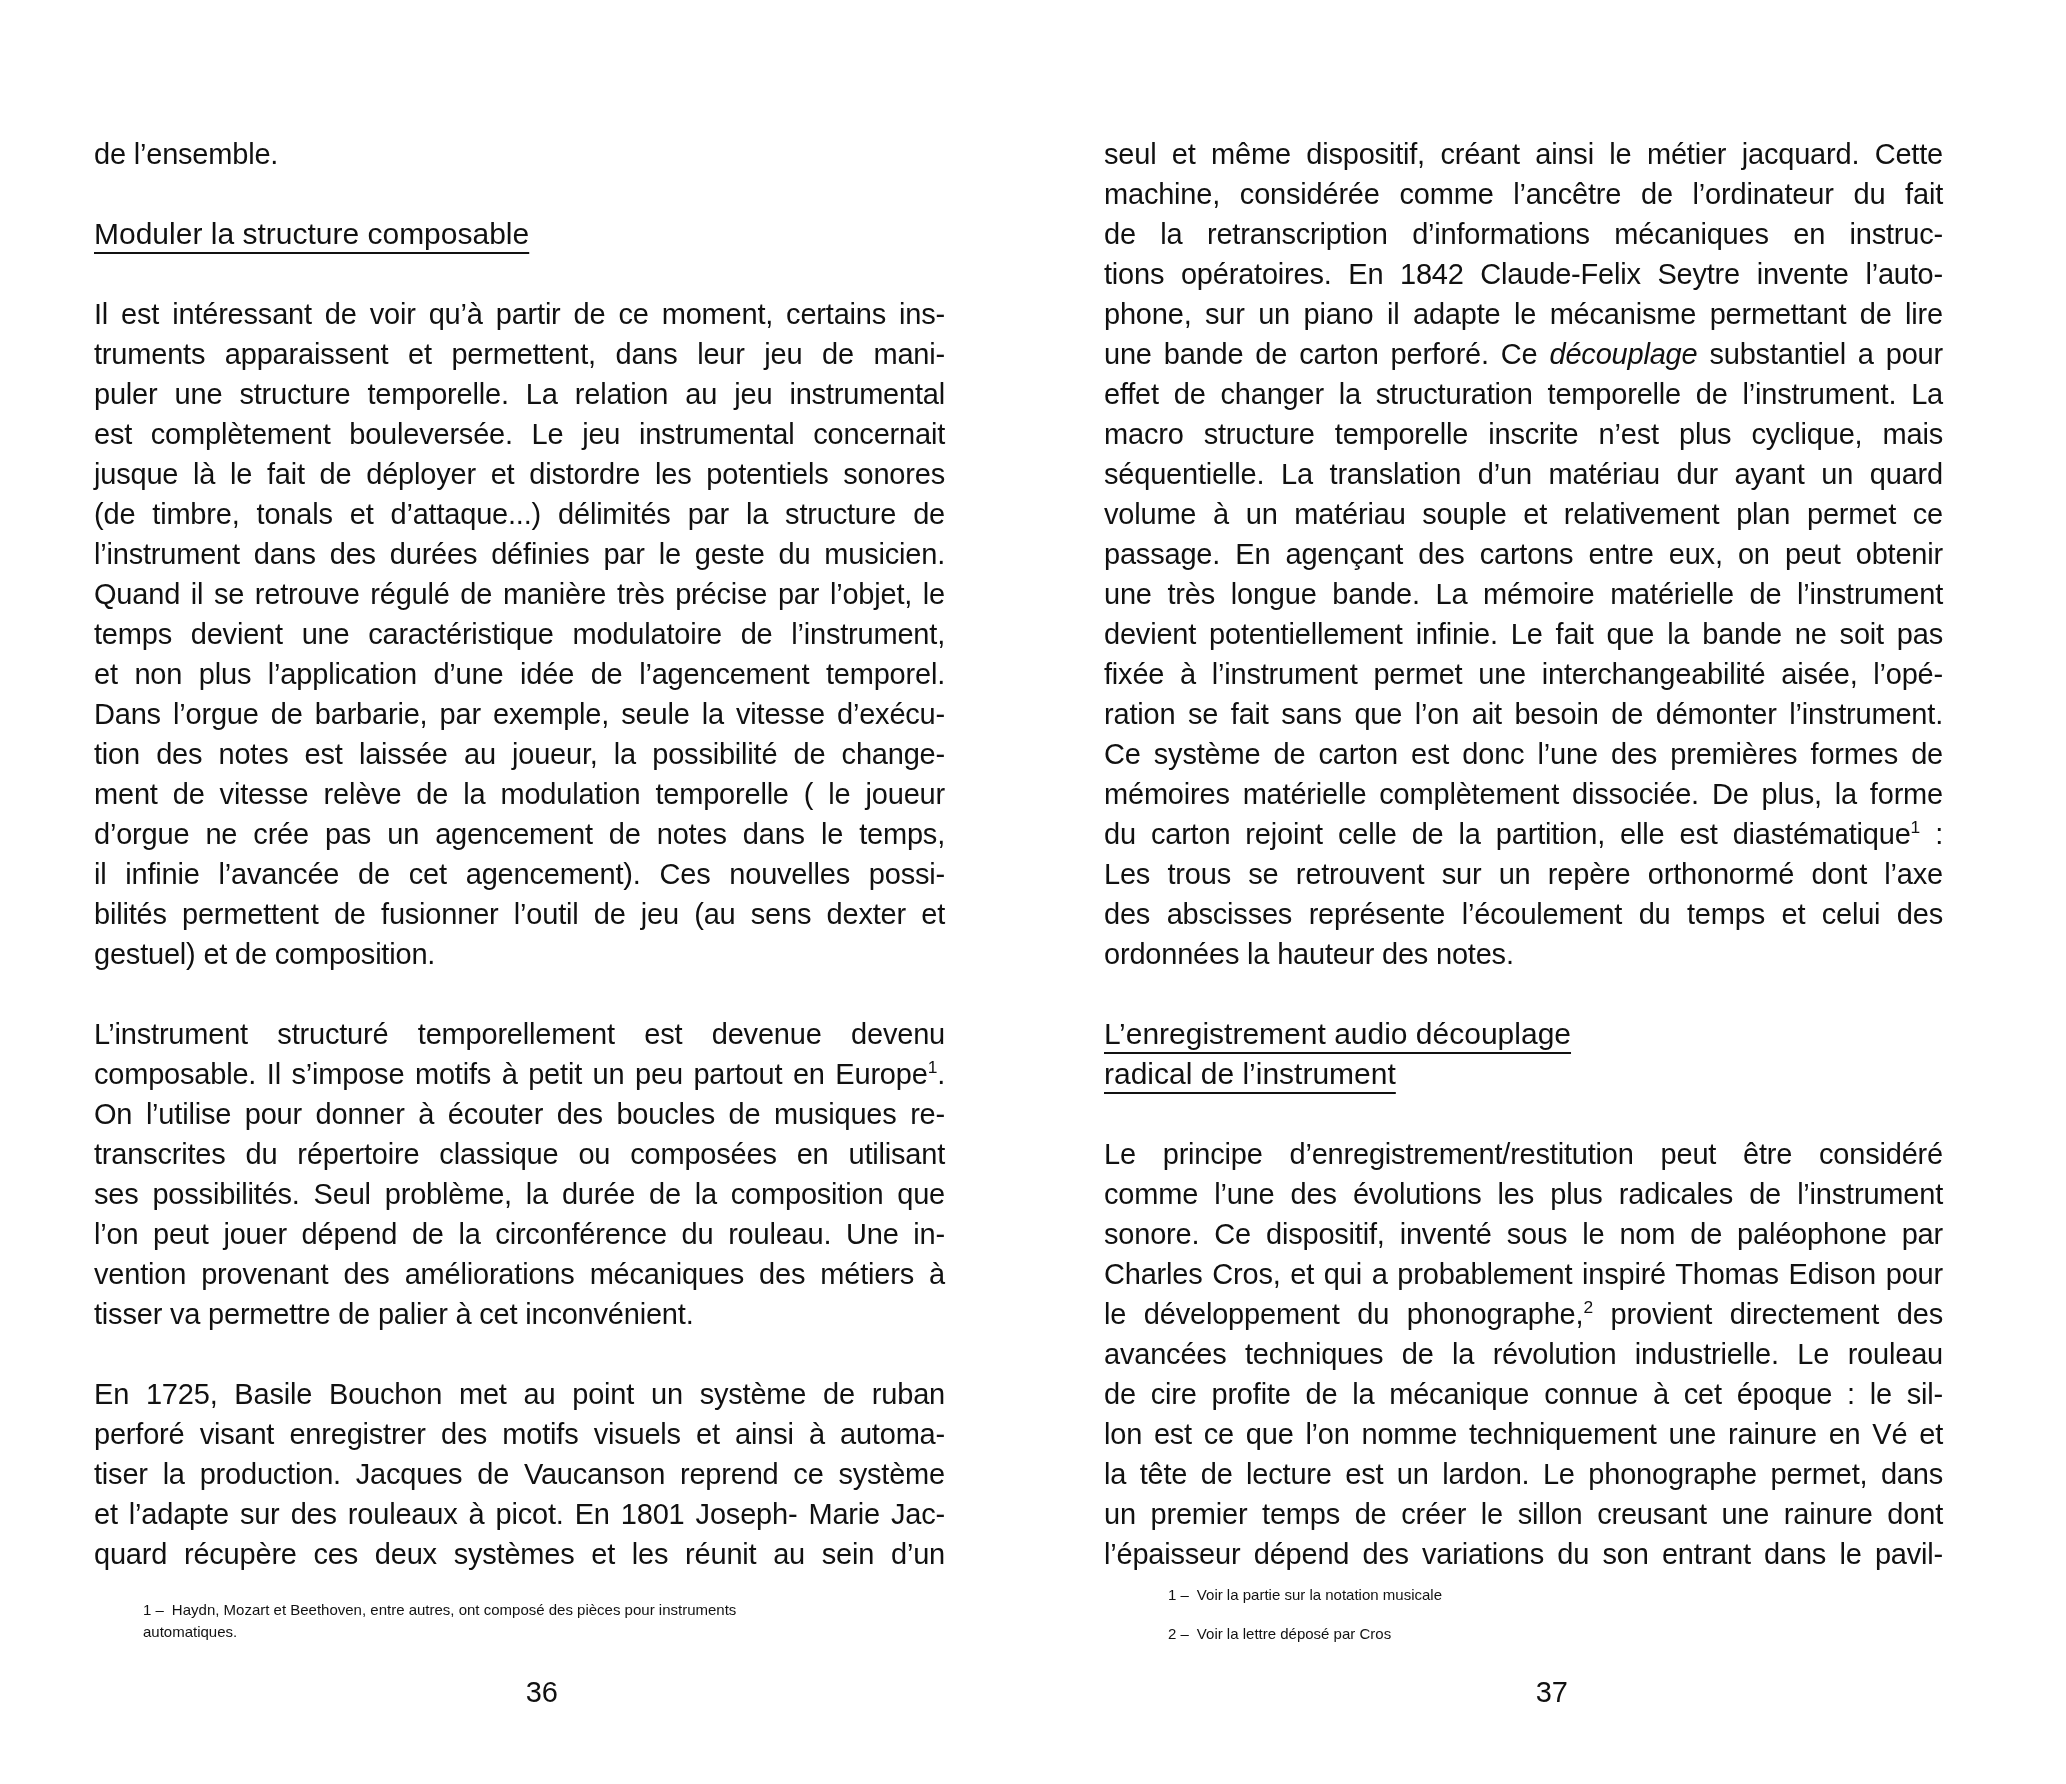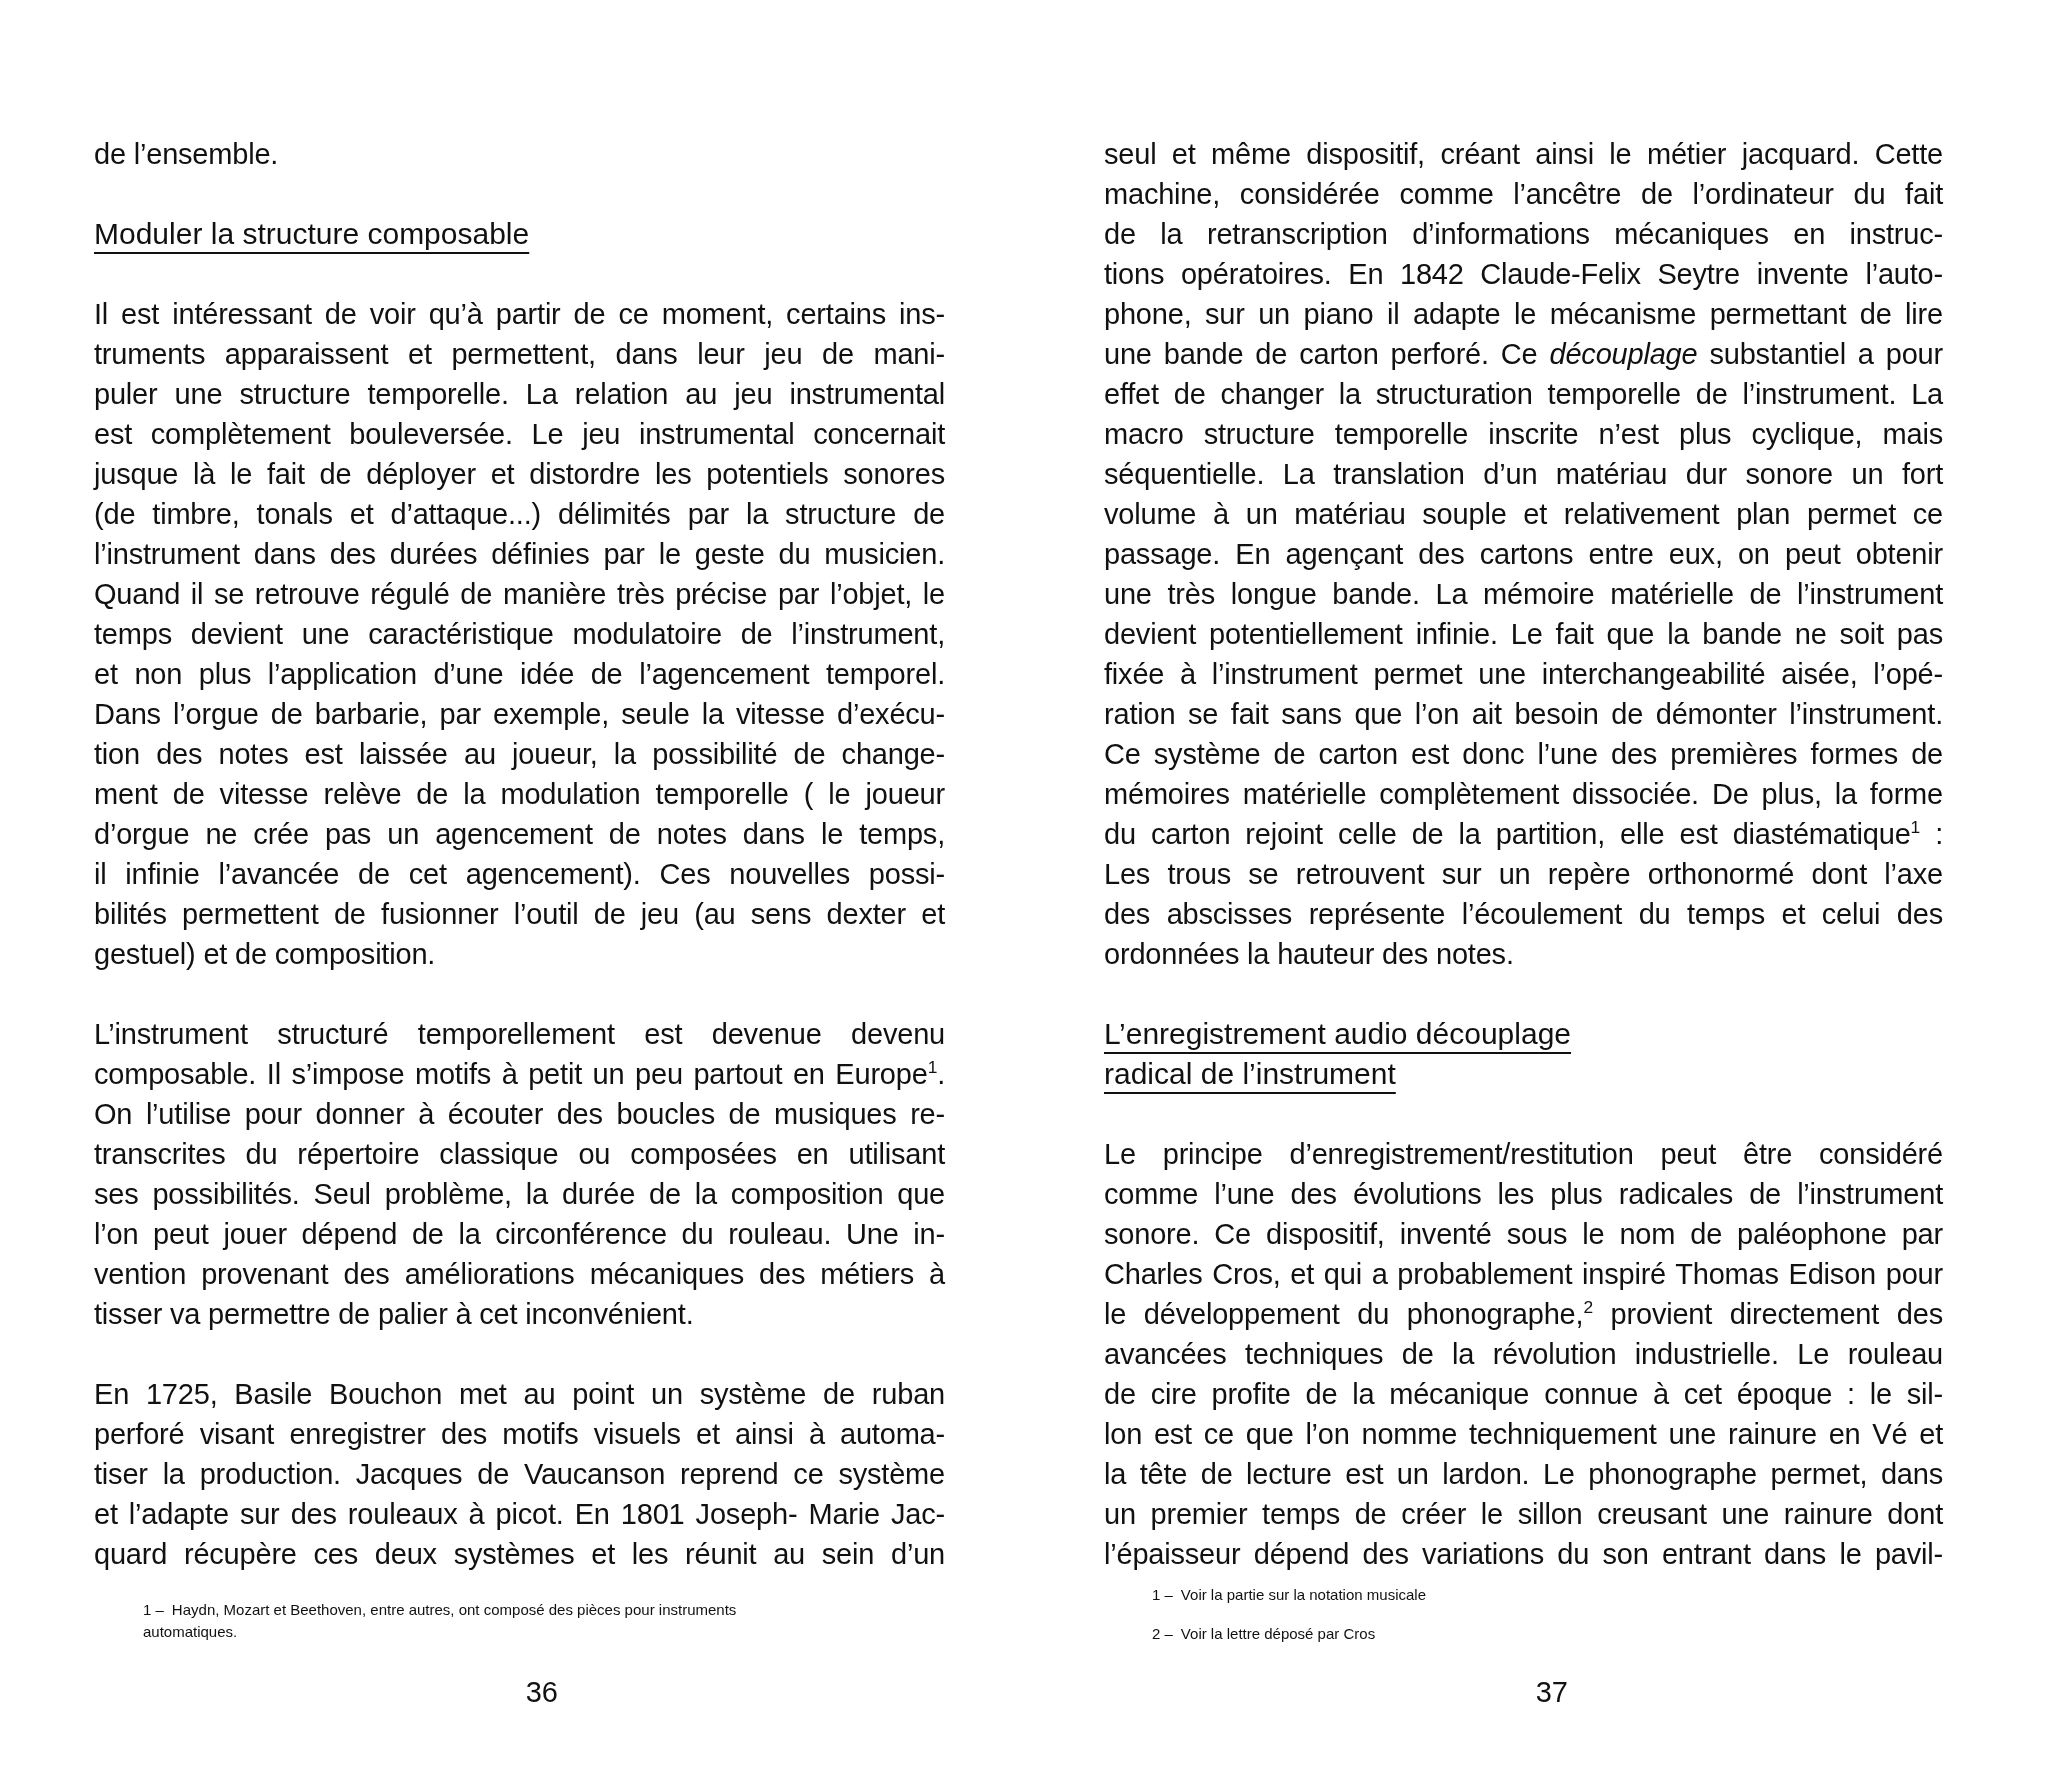--- a/index.html
+++ b/index.html
@@ -16,21 +16,21 @@
   .line.last { text-align-last: left; }
   .gap { height: 40px; }
   .heading { font-size: 30px; line-height: 40px; height: 40px; white-space: nowrap; }
   .heading span { text-decoration: underline; text-decoration-thickness: 2.4px; text-underline-offset: 8px; }
   sup { font-size: 60%; line-height: 0; vertical-align: super; }
   em { font-style: italic; }
   .footnotes { position: absolute; font-size: 15px; line-height: 21.5px; color: #111; }
   .page-left .footnotes { left: 143px; top: 1599px; width: 715px; }
   .page-right .footnotes { left: 147px; top: 1584px; width: 715px; }
   .fn { display: block; }
-  .page-right .fn { margin-bottom: 17.5px; }
+  .page-right .fn { margin-bottom: 17.5px; margin-left: 16px; }
   .fn-num { margin-right: 8px; }
   .page-num { position: absolute; top: 1676px; font-size: 29px; width: 79px; text-align: right; }
   .page-left .page-num { left: 479px; }
   .page-right .page-num { left: 484px; }
 </style>
 </head>
 <body>
 
 <div class="page page-left">
   <div class="col">
@@ -93,21 +93,21 @@
   <div class="col">
     <div>
       <span class="line">seul et même dispositif, créant ainsi le métier jacquard. Cette</span>
       <span class="line">machine, considérée comme l’ancêtre de l’ordinateur du fait</span>
       <span class="line">de la retranscription d’informations mécaniques en instruc-</span>
       <span class="line">tions opératoires. En 1842 Claude-Felix Seytre invente l’auto-</span>
       <span class="line">phone, sur un piano il adapte le mécanisme permettant de lire</span>
       <span class="line"><span>une bande de carton perforé. Ce</span> <em>découplage</em><span> substantiel a pour</span></span>
       <span class="line">effet de changer la structuration temporelle de l’instrument. La</span>
       <span class="line">macro structure temporelle inscrite n’est plus cyclique, mais</span>
-      <span class="line">séquentielle. La translation d’un matériau dur sonore un fort</span>
+      <span class="line">séquentielle. La translation d’un matériau dur ayant un quard</span>
       <span class="line">volume à un matériau souple et relativement plan permet ce</span>
       <span class="line">passage. En agençant des cartons entre eux, on peut obtenir</span>
       <span class="line">une très longue bande. La mémoire matérielle de l’instrument</span>
       <span class="line">devient potentiellement infinie. Le fait que la bande ne soit pas</span>
       <span class="line">fixée à l’instrument permet une interchangeabilité aisée, l’opé-</span>
       <span class="line">ration se fait sans que l’on ait besoin de démonter l’instrument.</span>
       <span class="line">Ce système de carton est donc l’une des premières formes de</span>
       <span class="line">mémoires matérielle complètement dissociée. De plus, la forme</span>
       <span class="line"><span>du carton rejoint celle de la partition, elle est diastématique</span><sup>1</sup><span> :</span></span>
       <span class="line">Les trous se retrouvent sur un repère orthonormé dont l’axe</span>

